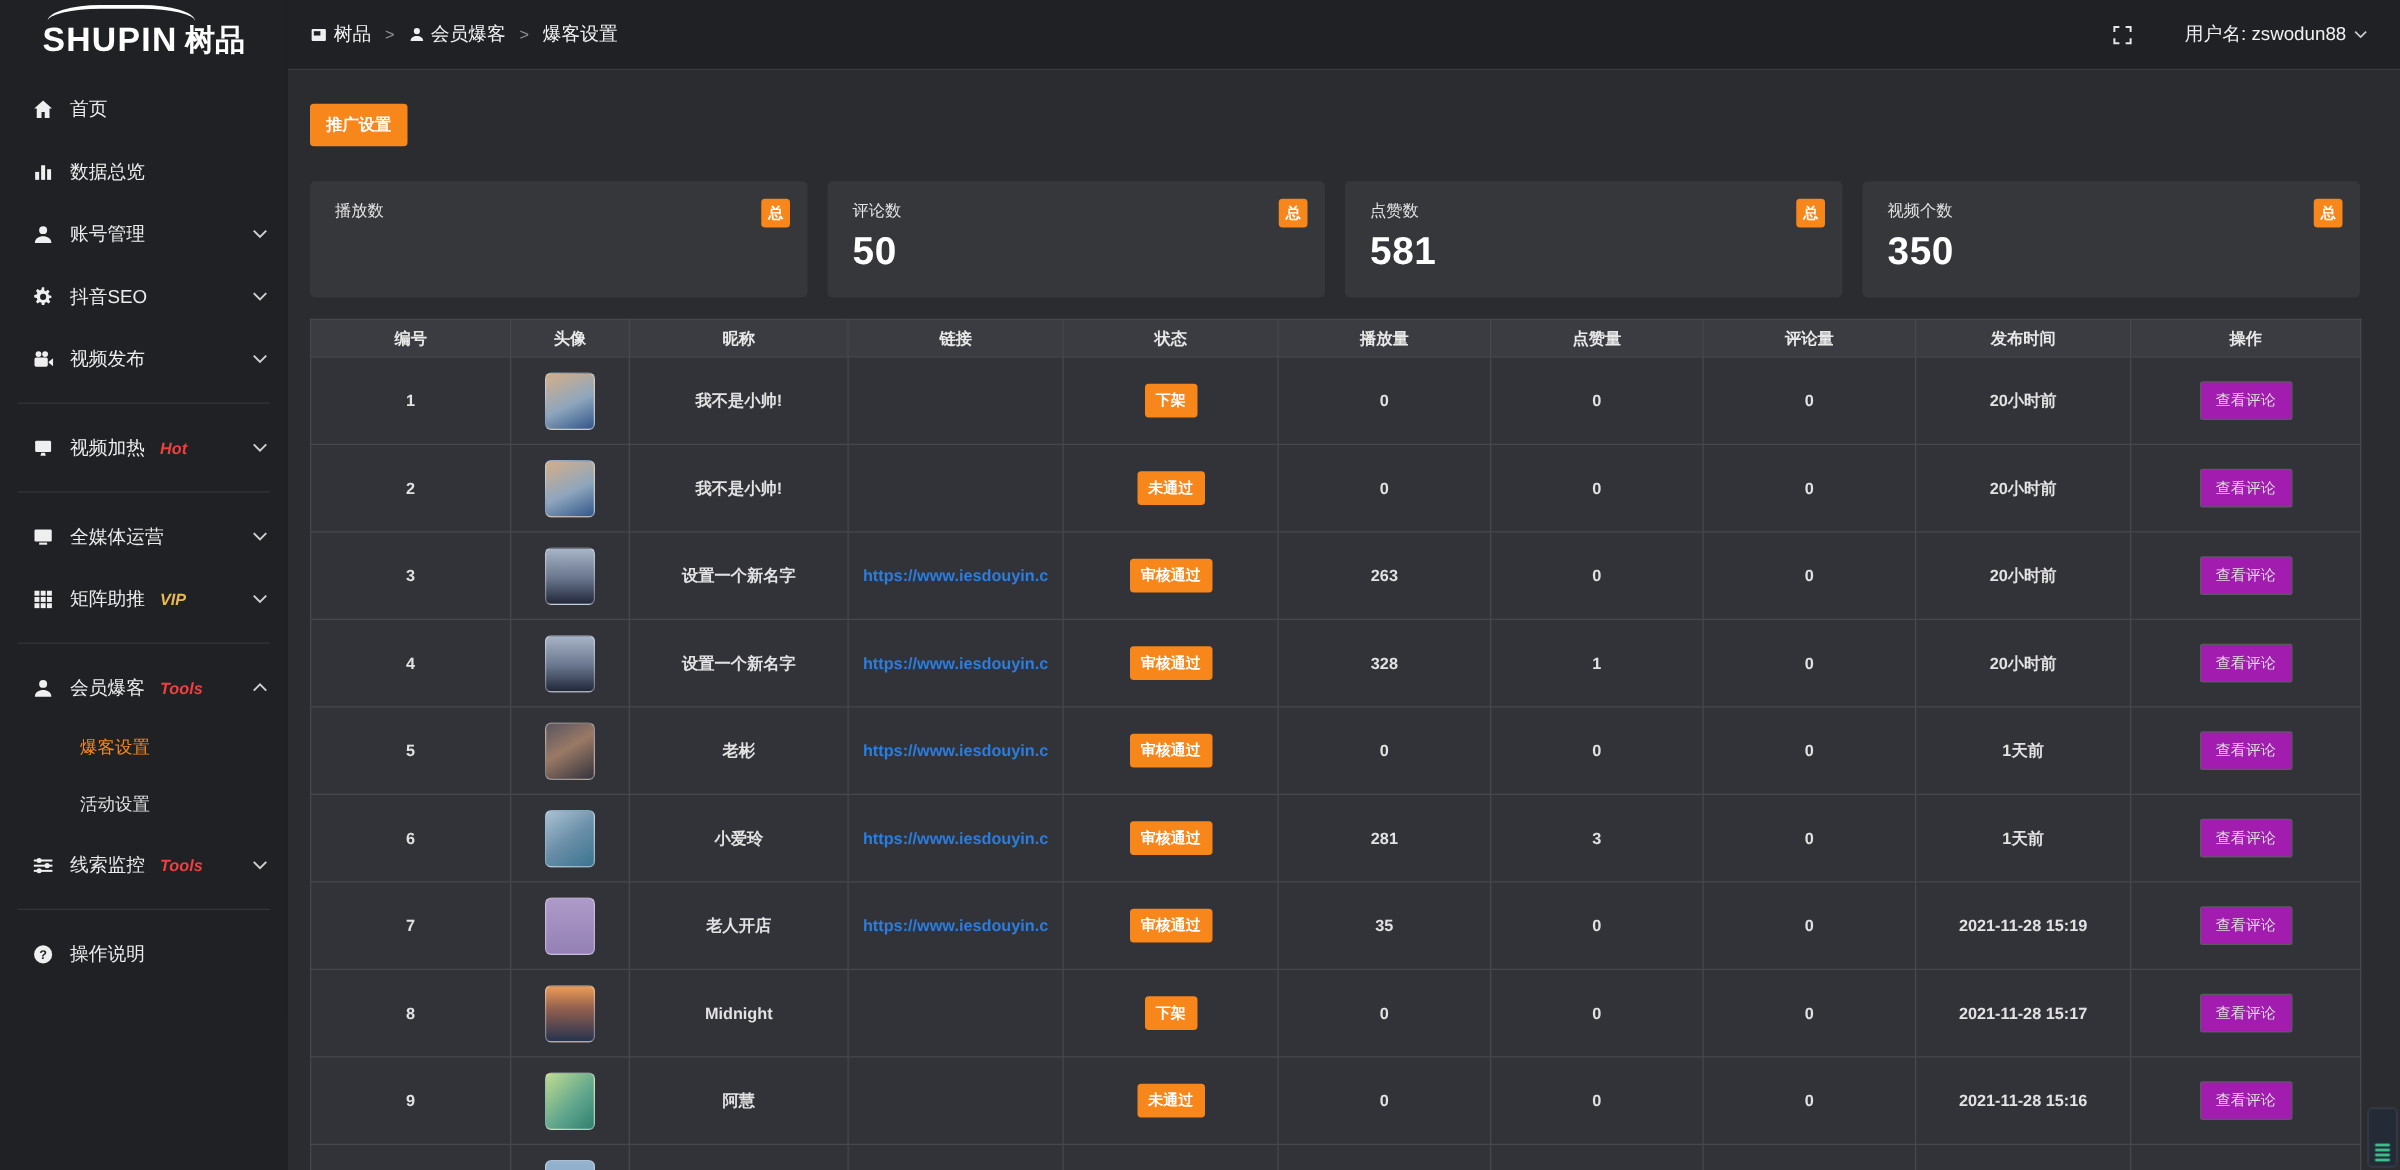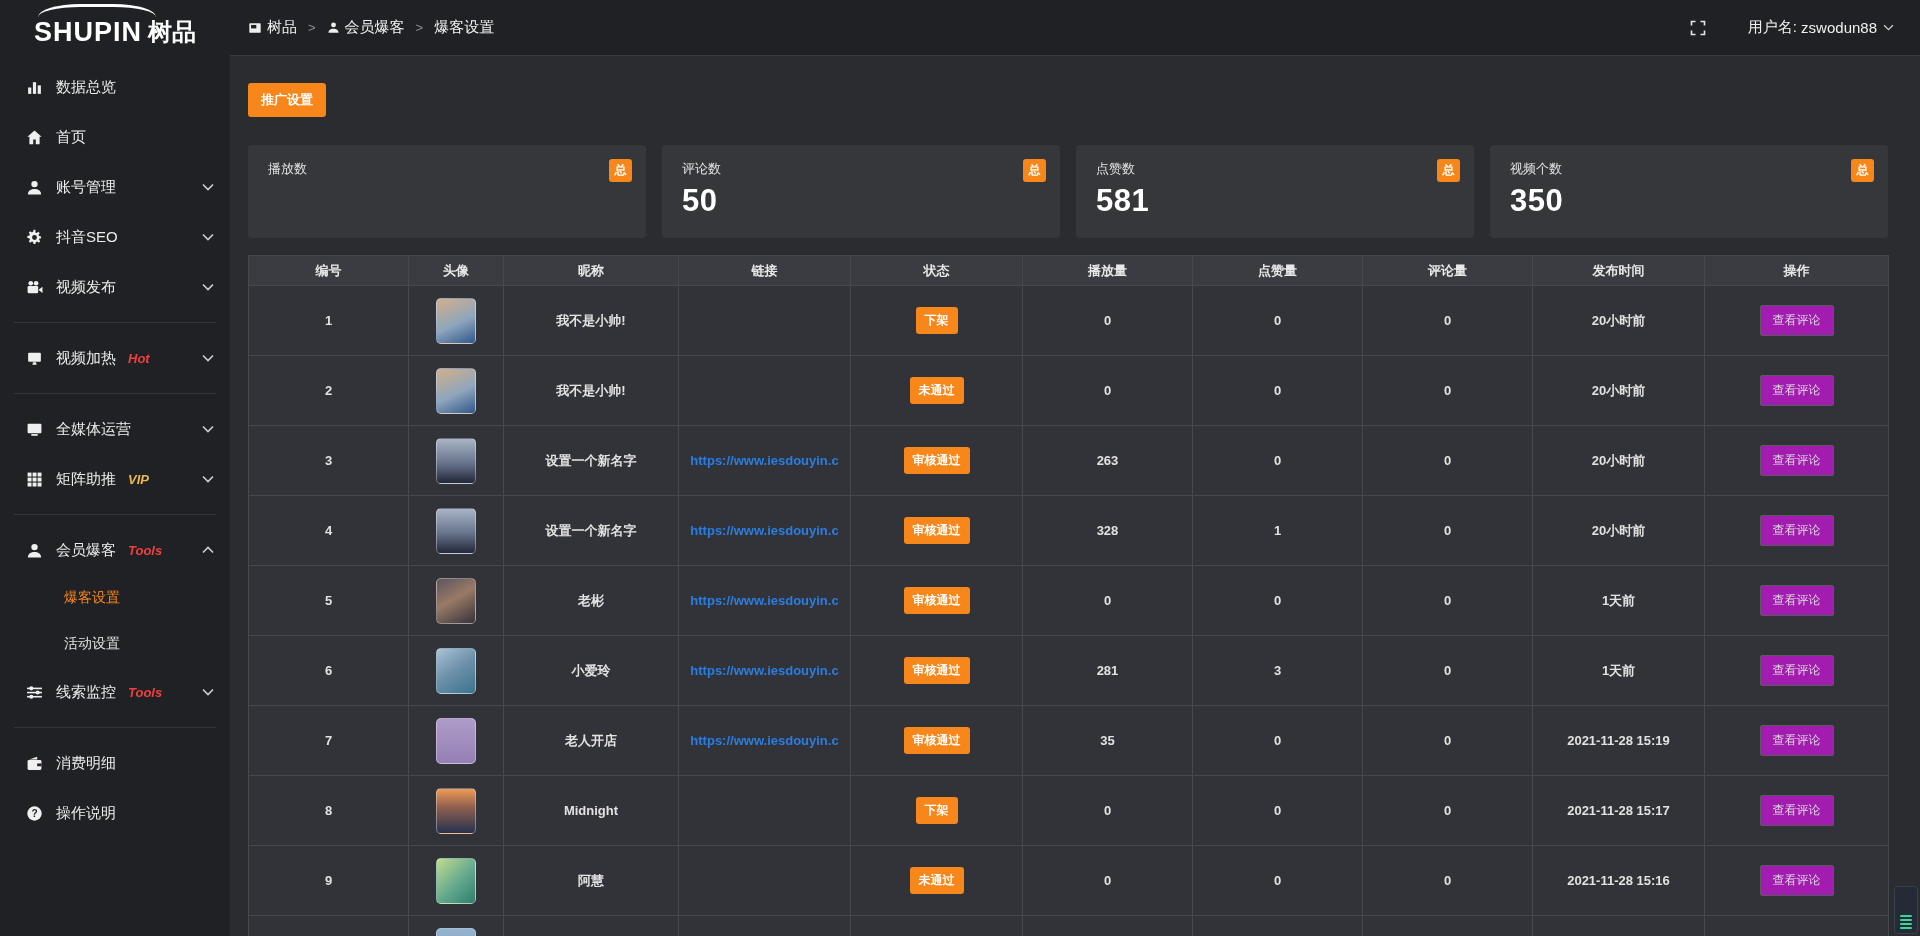--- a/index.html
+++ b/index.html
@@ -133,35 +133,35 @@
   <div class="logo">
     <span class="arc"></span>
     <span class="logo-en">SHUPIN</span>
     <span class="logo-cn">树品</span>
   </div>
   <nav class="nav">
 
     <div class="nav-item">
       <span class="nicon">
         <svg width="17" height="17" viewBox="0 0 16 16" fill="#efefef">
+            <path d="M8 1.3L1.3 7.4h1.9v7h3.6V9.9h2.4v4.5h3.6v-7h1.9z"></path>
+          </svg>
+      </span>
+      <span class="nlabel">首页</span>
+    </div>
+
+    <div class="nav-item">
+      <span class="nicon">
+        <svg width="17" height="17" viewBox="0 0 16 16" fill="#efefef">
             <rect x="2" y="8" width="3" height="6"></rect>
             <rect x="6.5" y="3" width="3" height="11"></rect>
             <rect x="11" y="6" width="3" height="8"></rect>
           </svg>
       </span>
       <span class="nlabel">数据总览</span>
-    </div>
-
-    <div class="nav-item">
-      <span class="nicon">
-        <svg width="17" height="17" viewBox="0 0 16 16" fill="#efefef">
-            <path d="M8 1.3L1.3 7.4h1.9v7h3.6V9.9h2.4v4.5h3.6v-7h1.9z"></path>
-          </svg>
-      </span>
-      <span class="nlabel">首页</span>
     </div>
 
     <div class="nav-item">
       <span class="nicon">
         <svg width="17" height="17" viewBox="0 0 16 16" fill="#efefef">
             <circle cx="8" cy="4.8" r="3"></circle>
             <path d="M1.8 14.5c0-3.4 3-5 6.2-5s6.2 1.6 6.2 5z"></path>
           </svg>
       </span>
       <span class="nlabel">账号管理</span>
@@ -302,30 +302,20 @@
       <span class="nav-badge red">Tools</span>
       <span class="nav-chev">
         <svg width="12" height="8" viewBox="0 0 12 8" fill="none">
             <path d="M1 1.5l5 5 5-5" stroke="#cfcfcf" stroke-width="1.6"></path>
           </svg>
       </span>
     </div>
 
     <div class="nav-divider"></div>
 
-    <div class="nav-item">
-      <span class="nicon">
-        <svg width="17" height="17" viewBox="0 0 16 16" fill="#efefef">
-            <path d="M10.5 1.6L3 4.2h7.5z"></path>
-            <rect x="1.5" y="4.6" width="13" height="9.4" rx="1.2"></rect>
-            <rect x="10.5" y="8" width="4" height="2.6" fill="#1f2124"></rect>
-          </svg>
-      </span>
-      <span class="nlabel">消费明细</span>
-    </div>
 
     <div class="nav-item">
       <span class="nicon">
         <svg width="17" height="17" viewBox="0 0 16 16">
             <circle cx="8" cy="8" r="6.8" fill="#efefef"></circle>
             <text x="8" y="11.2" text-anchor="middle" font-size="9.5" font-weight="bold" fill="#1f2124" font-family="Liberation Sans,sans-serif">?</text>
           </svg>
       </span>
       <span class="nlabel">操作说明</span>
     </div>

